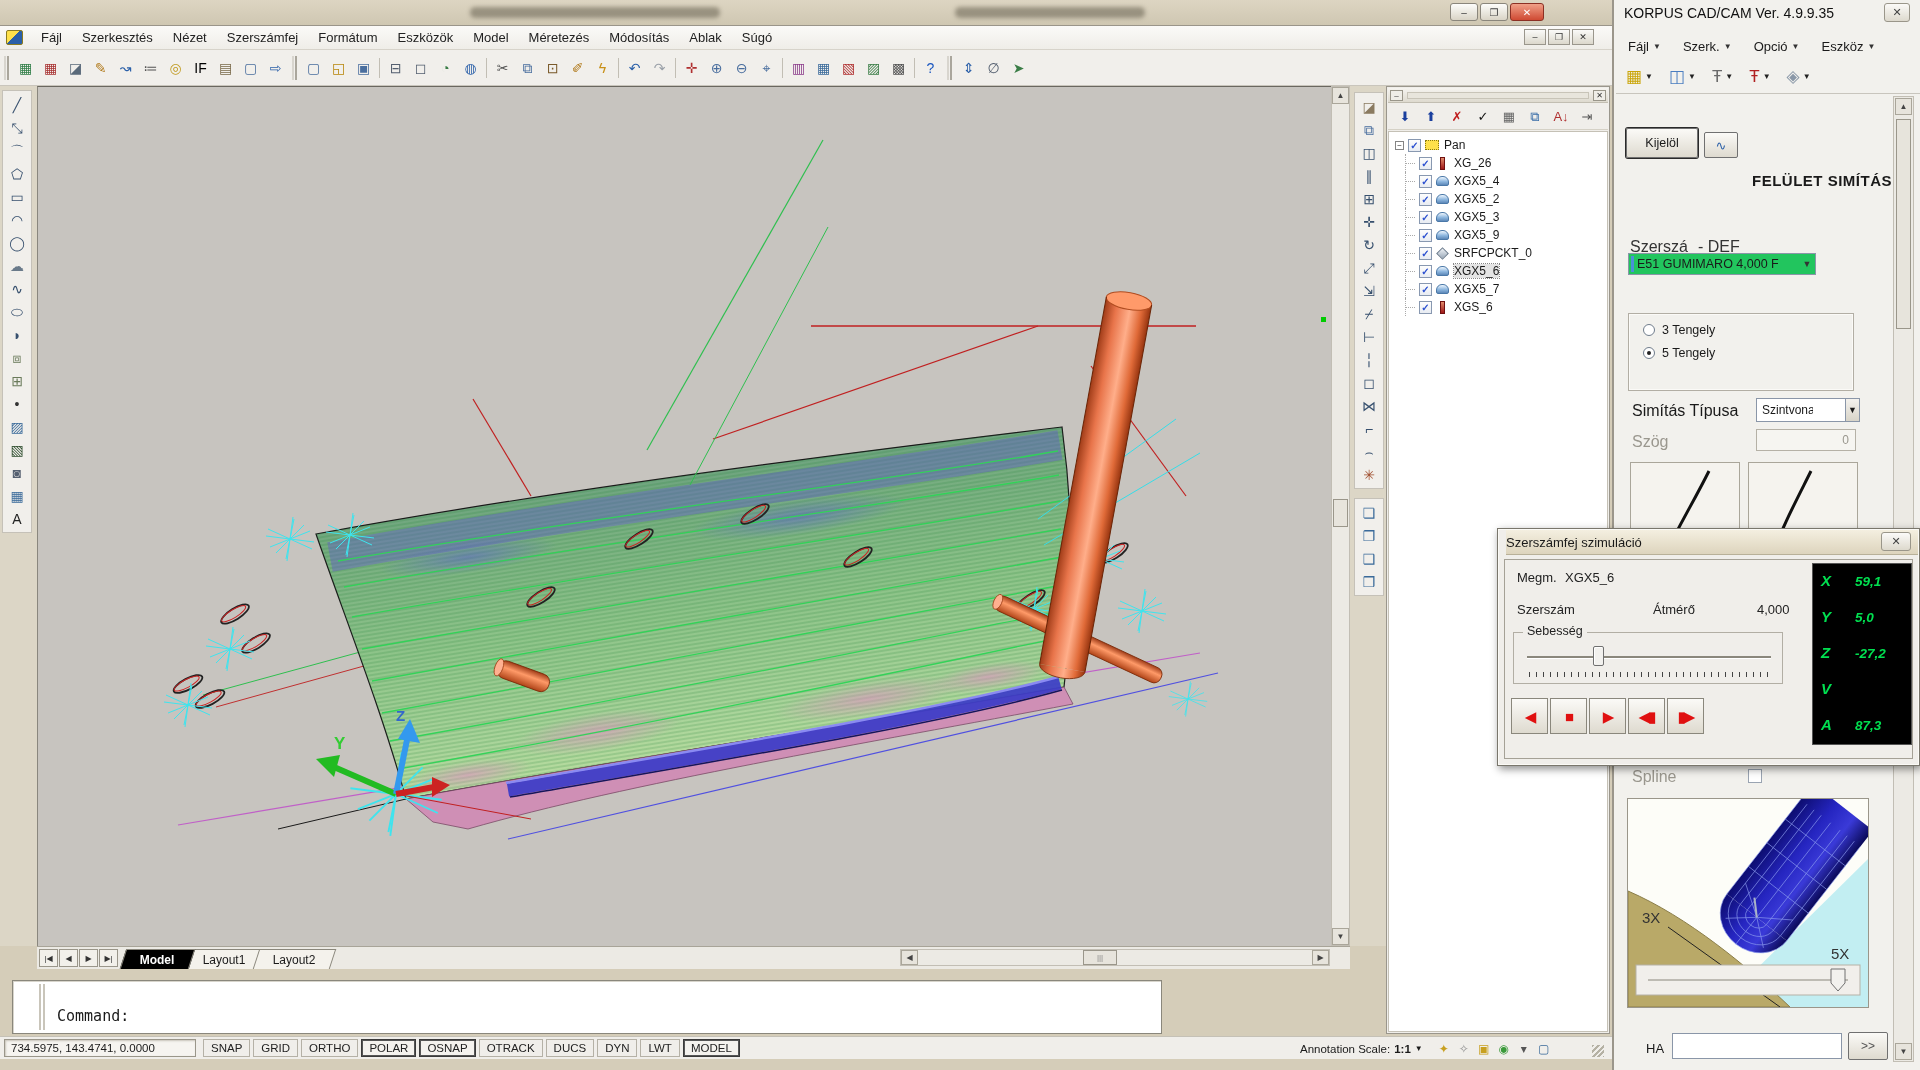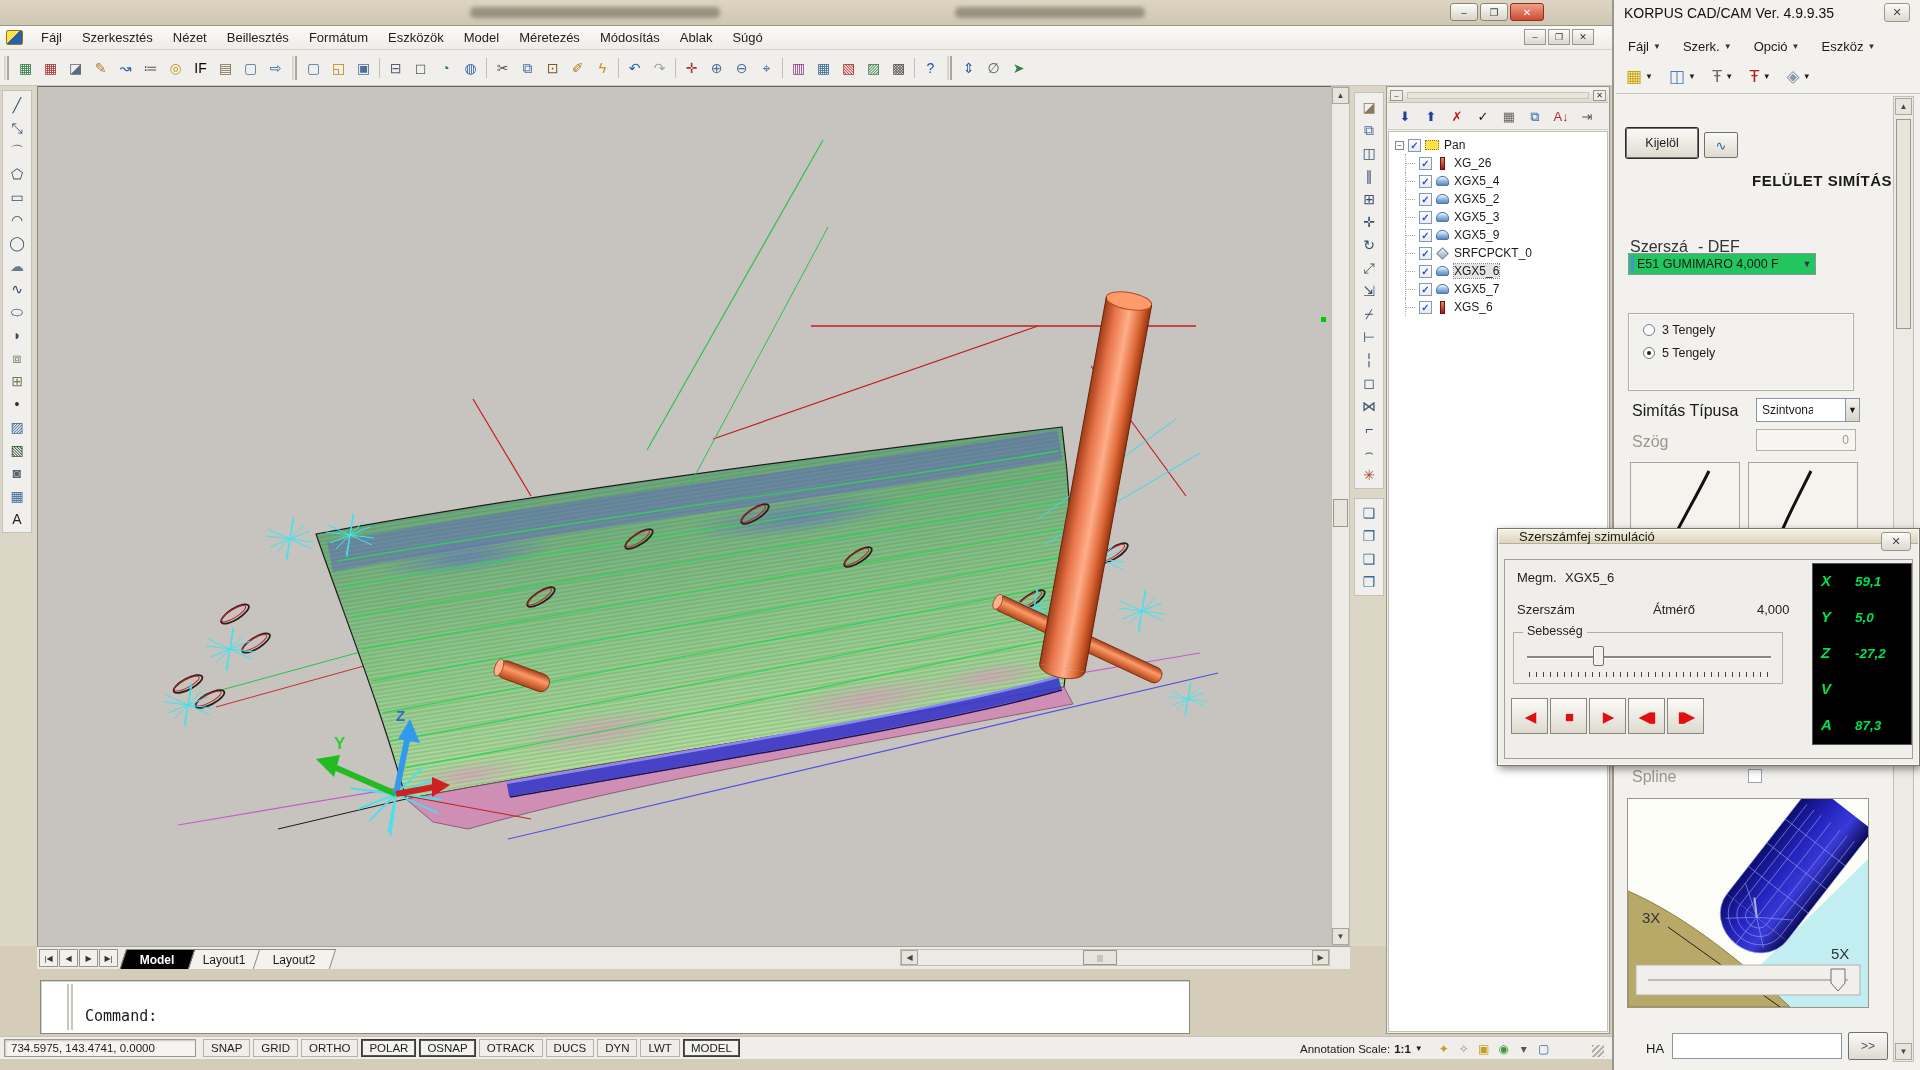--- a/index.html
+++ b/index.html
@@ -53,21 +53,21 @@
   #tabrow{left:37px;top:946px;width:1313px;height:23px;background:#eceae4;border-top:1px solid #a8a498;display:flex;align-items:flex-end;}
   .tab-nav-btn{width:19px;height:18px;border:1px solid #9a968a;background:#f2f0ea;font-size:8px;
     display:flex;align-items:center;justify-content:center;margin:0 1px 2px 0;color:#333;}
   .tab{height:20px;padding:0 16px;display:flex;align-items:center;transform:skewX(-18deg);
     border:1px solid #8a877c;border-bottom:none;background:#f4f2ec;margin-right:-6px;font-size:12px;}
   .tab .tab-label{transform:skewX(18deg);}
   .tab.active{background:#000;color:#fff;font-weight:bold;z-index:2;}
   #hscroll{position:absolute;left:863px;top:2px;width:430px;height:17px;background:#eceae4;border:1px solid #c2beb4;display:flex;align-items:center;}
 
   
-  #cmdwin{left:12px;top:980px;width:1150px;height:54px;background:#fff;border:1px solid #8a877c;box-shadow:inset 1px 1px 0 #d8d5cc;margin-left:28px;}
+  #cmdwin{left:12px;top:980px;width:1150px;height:54px;background:#fff;border:1px solid #8a877c;box-shadow:inset 1px 1px 0 #d8d5cc;}
   .cmd-gutter{position:absolute;left:26px;top:3px;bottom:3px;width:6px;border-left:2px solid #c9c5ba;border-right:2px solid #c9c5ba;}
   #cmd-prompt{position:absolute;left:44px;top:26px;font-family:"DejaVu Sans Mono",monospace;font-size:15px;}
   #statusbar{left:0;top:1036px;width:1612px;height:23px;background:#f0eeea;border-top:1px solid #c5c1b6;
     display:flex;align-items:center;font-size:11.5px;}
   #coordbox{position:absolute;left:4px;top:2px;width:192px;height:18px;background:#f6f4f0;
     border:1px solid #9a968a;box-shadow:inset 1px 1px 2px #c8c4ba;display:flex;align-items:center;padding-left:6px;font-size:11.5px;}
   #status-toggles{position:absolute;left:203px;top:2px;display:flex;gap:3px;}
   .toggle{height:18px;padding:0 7px;border:1px solid #b5b1a6;background:#f0eeea;display:flex;align-items:center;font-size:11.5px;color:#222;}
   .toggle.active{border:1px solid #3a3a3a;box-shadow:inset 0 0 0 1px #555;background:#f4f2ee;font-weight:500;}
   #annotation-area{position:absolute;left:1300px;top:0;height:23px;display:flex;align-items:center;gap:4px;font-size:11.5px;}
@@ -138,22 +138,22 @@
   #k-splinebox{left:1748px;top:769px;width:14px;height:14px;border:1px solid #9aa4b2;background:#fff;}
   #k-imgpanel{left:1627px;top:798px;width:242px;height:210px;border:1px solid #9a968a;background:#fff;}
   #k-ha-label{left:1646px;top:1041px;font-size:13px;}
   #k-ha-input{left:1672px;top:1033px;width:170px;height:26px;background:#fff;border:1px solid #8a96a8;}
   #k-expand{left:1848px;top:1032px;width:40px;height:28px;font-size:12px;color:#555;}
   #k-scroll{left:1893px;top:96px;width:21px;height:966px;background:#eceae4;border:1px solid #c2beb4;}
 
   
   #simdlg{left:1497px;top:528px;width:423px;height:238px;background:#f0eeea;border:1px solid #79766c;
     box-shadow:2px 3px 8px rgba(0,0,0,.45), inset 0 0 0 1px #fbfaf6;z-index:50;}
-  #sim-titlebar{position:absolute;left:1px;top:1px;right:1px;height:14px;
-    background:linear-gradient(#f4efe0,#ddd4bd);border-bottom:1px solid #b8b098;display:flex;align-items:center;padding-left:20px;font-size:13px;}
+  #sim-titlebar{position:absolute;left:8px;top:1px;right:1px;height:25px;
+    background:linear-gradient(#f4efe0,#ddd4bd);border-bottom:1px solid #b8b098;display:flex;align-items:center;padding-left:0;font-size:13px;}
   #sim-close{position:absolute;right:8px;top:3px;width:30px;height:19px;border:1px solid #9a968a;border-radius:3px;
     background:linear-gradient(#fbfaf8,#ddd9cd);display:flex;align-items:center;justify-content:center;font-size:11px;color:#444;}
   #sim-body{position:absolute;left:6px;top:30px;right:6px;bottom:6px;border:1px solid #a5a196;background:#f0eeea;}
   .sim-label{position:absolute;font-size:13px;color:#222;}
   #sebesseg-box{position:absolute;left:8px;top:72px;width:270px;height:52px;border:1px solid #b2aea4;}
   #sebesseg-legend{position:absolute;left:18px;top:64px;background:#f0eeea;padding:0 4px;font-size:12.5px;}
   #sim-slider-track{position:absolute;left:22px;top:96px;width:244px;height:2px;background:#8a877c;box-shadow:0 1px 0 #fff;}
   #sim-slider-thumb{position:absolute;left:88px;top:86px;width:11px;height:20px;background:#f2f1ee;border:1px solid #707070;border-radius:2px;box-shadow:inset 1px 1px 0 #fff;}
   #sim-ticks{position:absolute;left:24px;top:112px;width:244px;height:5px;
     background:repeating-linear-gradient(90deg,#444 0 1.5px,transparent 1.5px 7px);}
@@ -181,21 +181,21 @@
       <div class="cap-btn close">✕</div>
     </div>
   </div>
 
   <div class="abs" id="menubar">
     <div id="appicon"></div>
     <div style="display:flex;">
         <div class="menu-item">Fájl</div>
         <div class="menu-item">Szerkesztés</div>
         <div class="menu-item">Nézet</div>
-        <div class="menu-item">Beillesztés</div>
+        <div class="menu-item">Szerszámfej</div>
         <div class="menu-item">Formátum</div>
         <div class="menu-item">Eszközök</div>
         <div class="menu-item">Model</div>
         <div class="menu-item">Méretezés</div>
         <div class="menu-item">Módosítás</div>
         <div class="menu-item">Ablak</div>
         <div class="menu-item">Súgó</div>
       </div>
     <div id="mdi-buttons">
         <div class="mdi-btn">‒</div>

